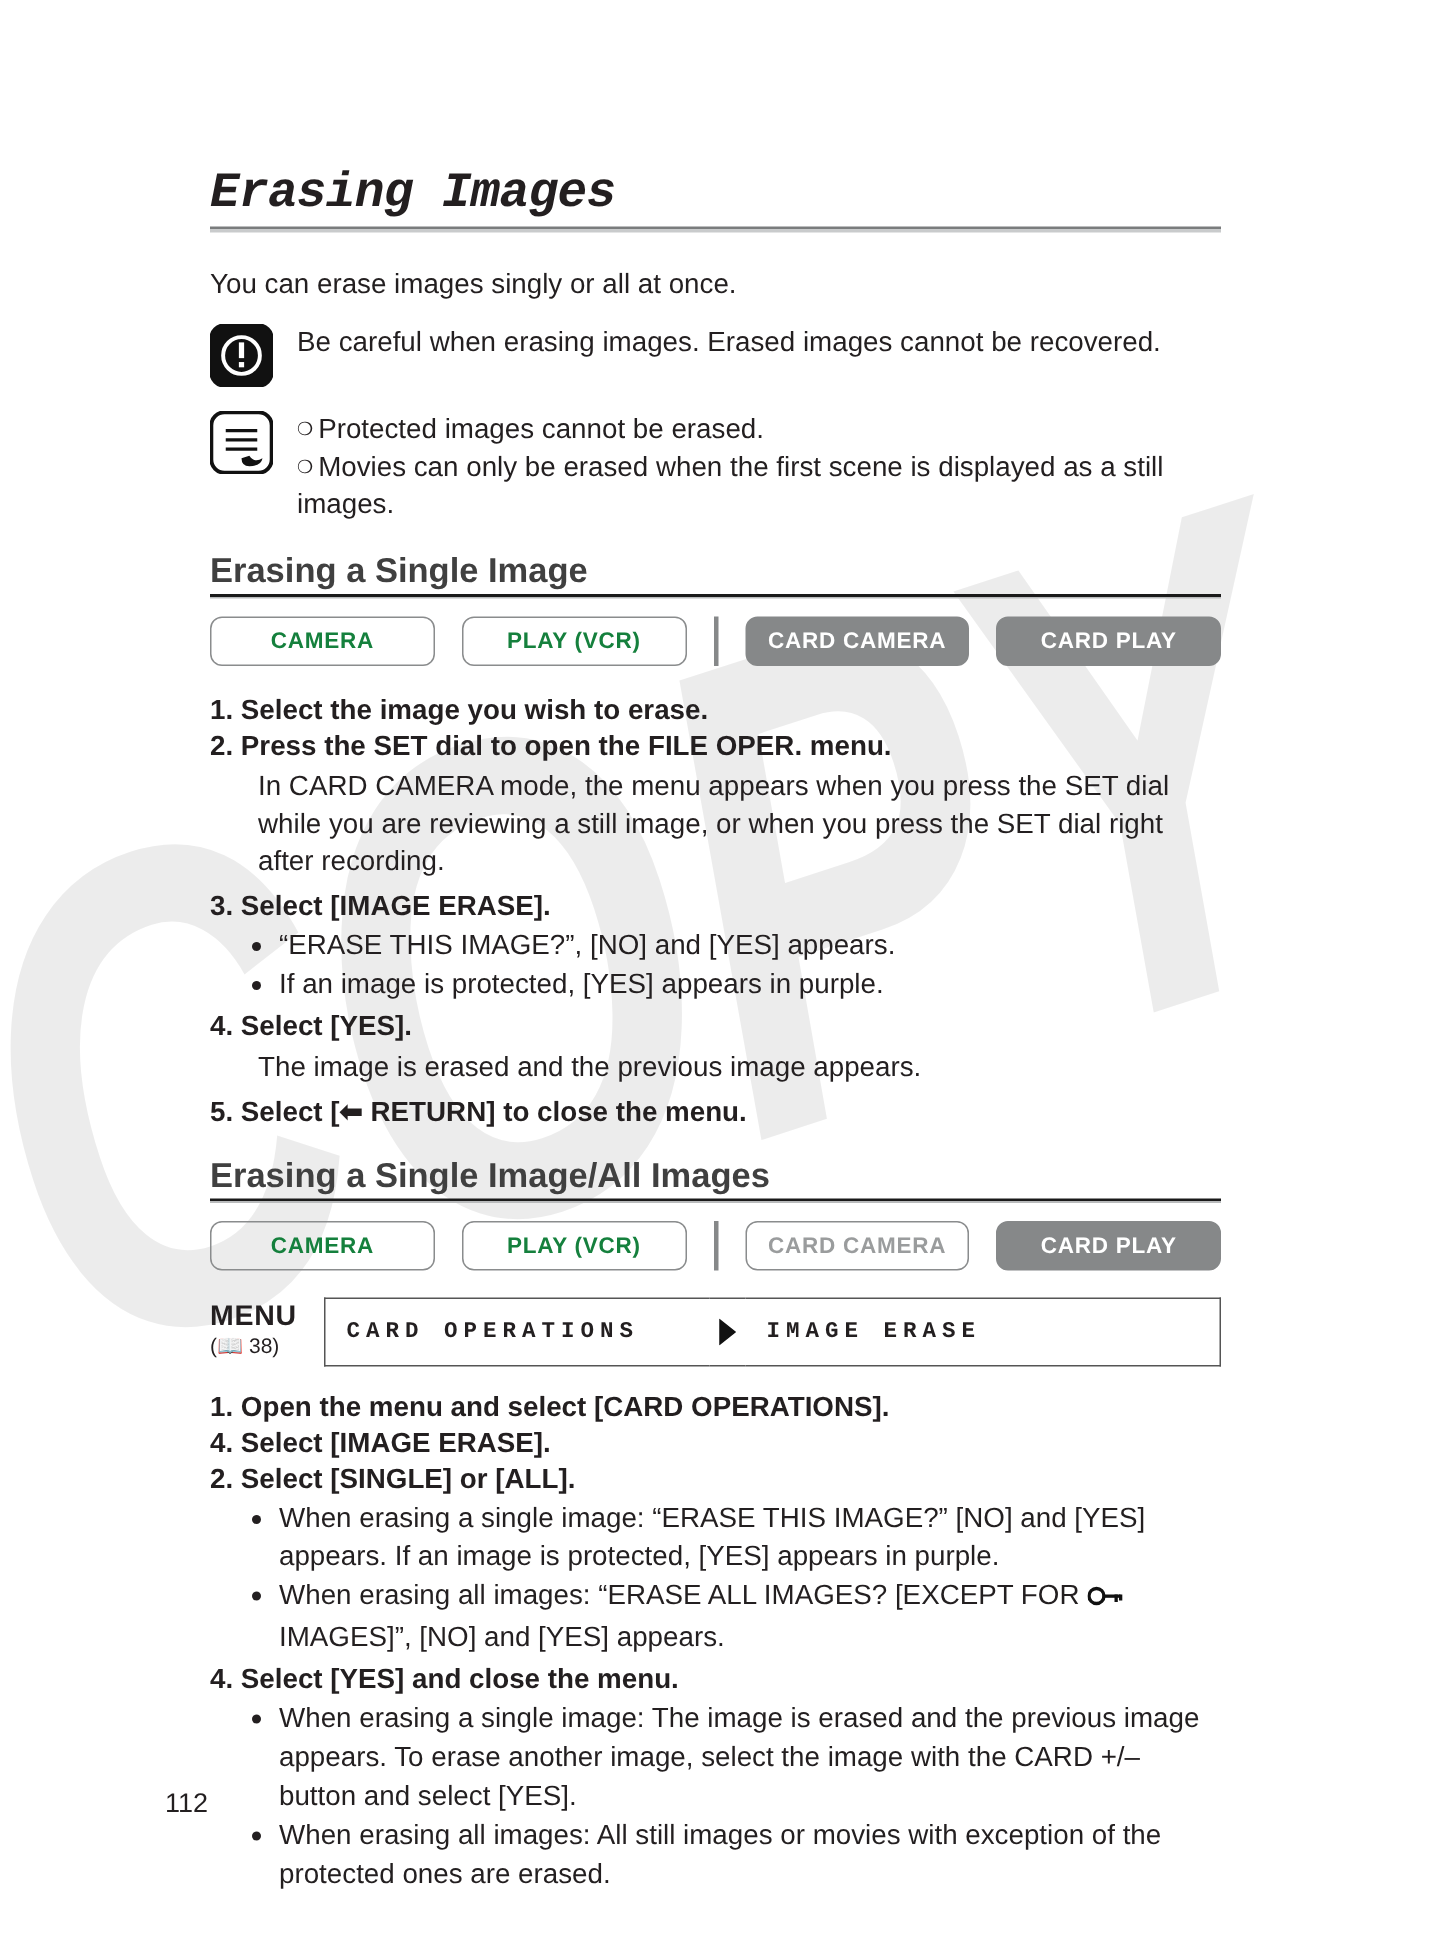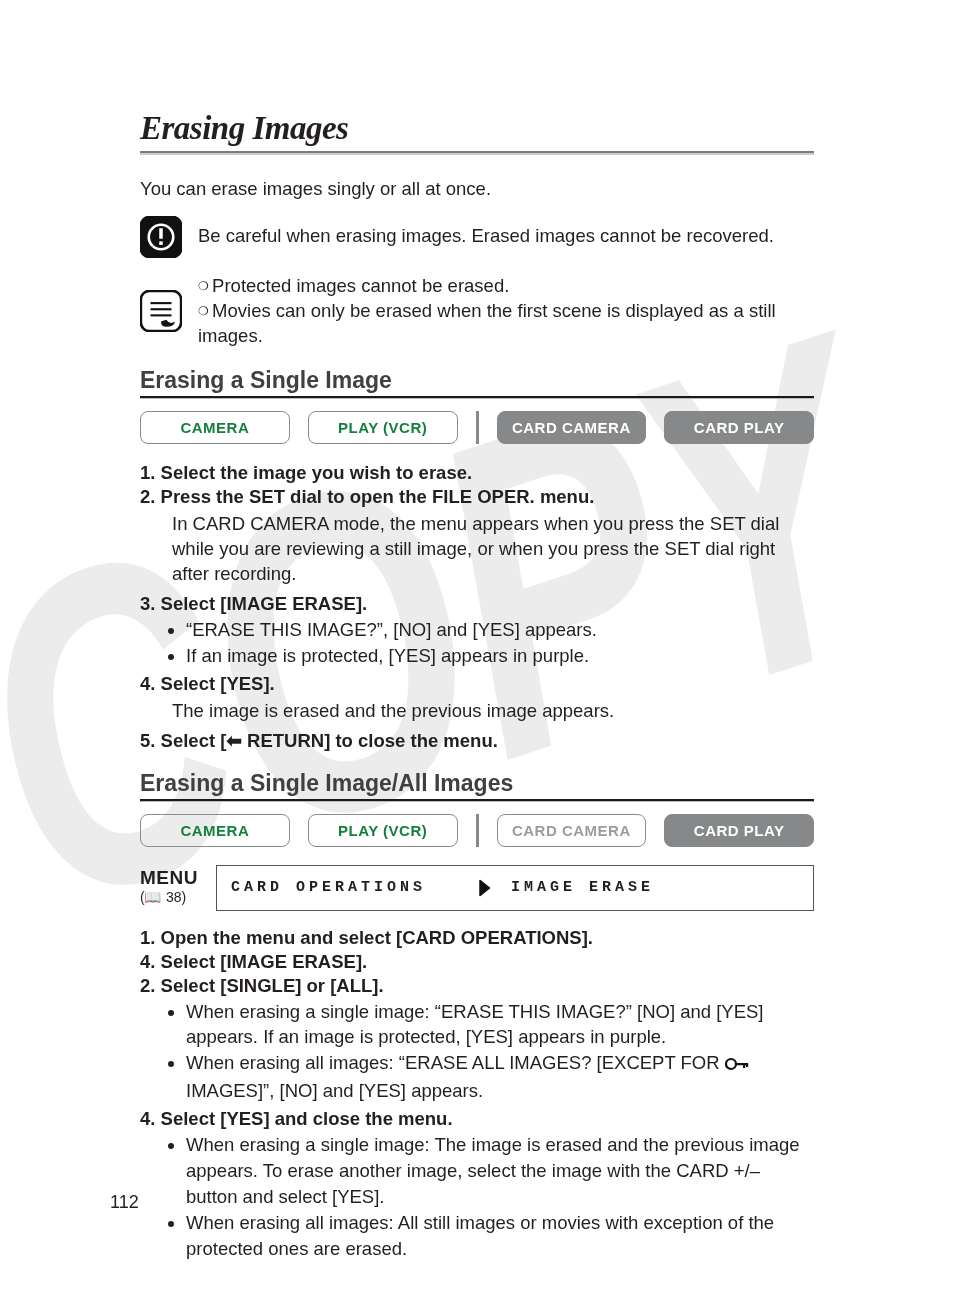--- a/index.html
+++ b/index.html
@@ -20,21 +20,21 @@
     opacity: 0.07;
     z-index: 0;
   }
   .watermark svg { width: 100%; height: 100%; }
   .content {
     position: relative;
     z-index: 1;
     padding: 110px 140px 0 140px;
   }
   h1 {
-    font-family: Liberation Serif, serif;
+    font-family: Liberation Mono, monospace;
     font-weight: 900;
     font-style: italic;
     font-size: 33px;
     margin: 0 0 4px 0;
     letter-spacing: -0.5px;
   }
   .rule {
     height: 4px;
     background: linear-gradient(#7a7c7d 0 2px, #c9cbcc 2px 4px);
     margin-bottom: 22px;
@@ -44,21 +44,21 @@
     background: linear-gradient(#1a1a1a 0 2px, #b9bbbc 2px 3px);
     margin: 2px 0 12px 0;
   }
   .para {
     font-size: 18.5px;
     line-height: 1.35;
     margin: 0 0 14px 0;
   }
   .iconrow {
     display: flex;
-    align-items: center;
+    align-items: flex-start;
     gap: 16px;
     margin-bottom: 16px;
   }
   .iconbox {
     width: 42px;
     height: 42px;
     flex: 0 0 42px;
   }
   .iconbox svg { width: 100%; height: 100%; }
   .icontext { font-size: 18.5px; line-height: 1.35; }

